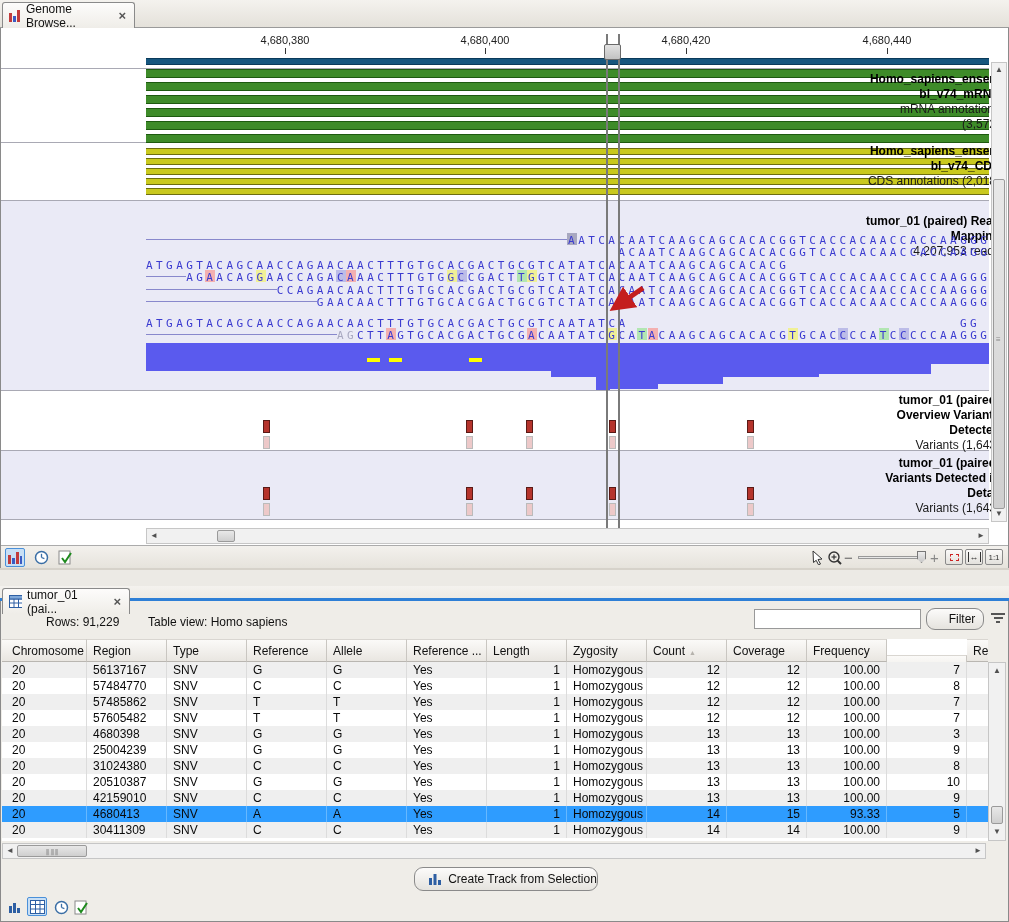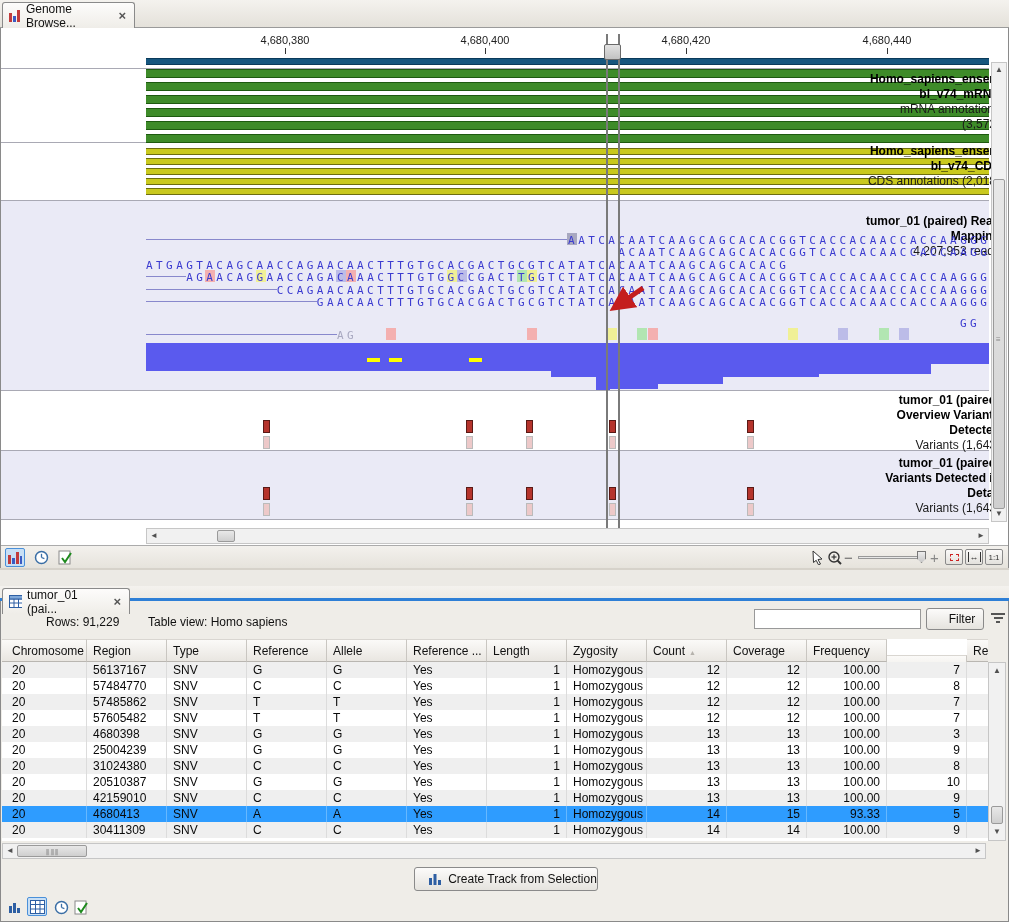--- a/index.html
+++ b/index.html
@@ -46,21 +46,21 @@
           font-size:8px; color:#333; }
 
   
   .bp { position:absolute; left:0; top:598px; width:1009px; height:324px; }
   .blue-line { position:absolute; left:0; top:0; width:1009px; height:3px; background:#2E7FD6; }
   .bp-body { position:absolute; left:0; top:3px; width:1009px; height:321px; background:#EFEDE8;
              border:1px solid #8A8A8A; border-top:none; }
   .infobar { position:absolute; left:0; top:0; width:1007px; height:38px; font-size:12px; color:#111; }
   .filter-input { position:absolute; width:167px; height:20px; border:1px solid #999; background:#FFF;
                   font-size:12px; padding:0 4px; }
-  .btn { border:1px solid #8A8A8A; border-radius:3px; background:linear-gradient(#FCFBFA,#E5E3DE);
+  .btn { border:1px solid #8A8A8A; border-radius:9px; background:linear-gradient(#FCFBFA,#E5E3DE);
          font-size:12px; color:#111; display:flex; align-items:center; justify-content:center; gap:6px;
          font-family:"Liberation Sans", sans-serif;padding-left:14px; }
   .thead-cell { position:absolute; height:23px; background:linear-gradient(#FBFAF8,#E9E6E1);
                 border-right:1px solid #C9C6C1; border-bottom:1px solid #B9B6B1; border-top:1px solid #D9D6D1;
                 font-size:12px; color:#111; line-height:22px; padding:0 6px; white-space:nowrap; overflow:hidden; }
   .tcell { position:absolute; height:16px; font-size:12px; line-height:16px; padding:0 6px;
            white-space:nowrap; overflow:hidden; color:#0A0A0A; border-right:1px solid #DCDCDC; }
   .sort-arr { font-size:7px; color:#B5B2AC; margin-left:4px; }
 </style>
 </head>
@@ -135,32 +135,34 @@
           <div style="left: 200px; top: 70px; width: 10.05px; height: 12px; background: rgb(244, 176, 176); z-index: 1; position: absolute;"></div>
           <div style="left: 300.5px; top: 70px; width: 10.05px; height: 12px; background: rgb(240, 240, 150); z-index: 1; position: absolute;"></div>
           <div style="left: 310.55px; top: 70px; width: 10.05px; height: 12px; background: rgb(188, 188, 232); z-index: 1; position: absolute;"></div>
           <div style="left: 370.85px; top: 70px; width: 10.05px; height: 12px; background: rgb(178, 230, 178); z-index: 1; position: absolute;"></div>
           <div style="left: 380.9px; top: 70px; width: 10.05px; height: 12px; background: rgb(240, 240, 150); z-index: 1; position: absolute;"></div>
           <span class="seq-row" style="left: 40.2px; top: 71px;">AGAACAGGAACCAGACAAACTTTGTGGCCGACTTGGTCTATCACAATCAAGCAGCACACGGTCACCACAACCACCAAGGG</span>
           <div style="left: 0px; top: 89px; width: 130.65px; height: 1px; background: rgb(136, 136, 204); position: absolute;"></div>
           <span class="seq-row" style="left: 130.65px; top: 84px;">CCAGAACAACTTTGTGCACGACTGCGTCATATCACAATCAAGCAGCACACGGTCACCACAACCACCAAGGG</span>
           <div style="left: 0px; top: 101px; width: 170.85px; height: 1px; background: rgb(136, 136, 204); position: absolute;"></div>
           <span class="seq-row" style="left: 170.85px; top: 96px;">GAACAACTTTGTGCACGACTGCGTCTATCACAATCAAGCAGCACACGGTCACCACAACCACCAAGGG</span>
+          <span class="seq-row" style="left: 0px; top: 117px;">ATGAGTACAGCAACCAGAACAACTTTGTGCACGACTGCGTCAATATCA</span>
           <span class="seq-row" style="left: 814.05px; top: 117px;">GG</span>
           <div style="left: 0px; top: 134px; width: 190.95px; height: 1px; background: rgb(136, 136, 204); position: absolute;"></div>
           <span class="seq-row" style="left: 190.95px; top: 129px; color: rgb(168, 168, 192);">AG</span>
           <div style="left: 240.2px; top: 128px; width: 10.05px; height: 12px; background: rgb(244, 176, 176); z-index: 1; position: absolute;"></div>
           <div style="left: 380.9px; top: 128px; width: 10.05px; height: 12px; background: rgb(244, 176, 176); z-index: 1; position: absolute;"></div>
           <div style="left: 461.3px; top: 128px; width: 10.05px; height: 12px; background: rgb(240, 240, 150); z-index: 1; position: absolute;"></div>
           <div style="left: 491.45px; top: 128px; width: 10.05px; height: 12px; background: rgb(178, 230, 178); z-index: 1; position: absolute;"></div>
           <div style="left: 501.5px; top: 128px; width: 10.05px; height: 12px; background: rgb(244, 176, 176); z-index: 1; position: absolute;"></div>
           <div style="left: 642.2px; top: 128px; width: 10.05px; height: 12px; background: rgb(240, 240, 150); z-index: 1; position: absolute;"></div>
           <div style="left: 692.45px; top: 128px; width: 10.05px; height: 12px; background: rgb(188, 188, 232); z-index: 1; position: absolute;"></div>
           <div style="left: 732.65px; top: 128px; width: 10.05px; height: 12px; background: rgb(178, 230, 178); z-index: 1; position: absolute;"></div>
           <div style="left: 752.75px; top: 128px; width: 10.05px; height: 12px; background: rgb(188, 188, 232); z-index: 1; position: absolute;"></div>
+          <span class="seq-row" style="left: 211.05px; top: 129px;">CTTAGTGCACGACTGCGACAATATCGCATACAAGCAGCACACGTGCACCCCATCCCCCAAGGG</span>
           <div style="left: 0px; top: 143px; width: 405px; height: 28px; background: rgb(90, 90, 238); position: absolute;"></div>
           <div style="left: 405px; top: 143px; width: 45px; height: 34px; background: rgb(90, 90, 238); position: absolute;"></div>
           <div style="left: 450px; top: 143px; width: 14px; height: 63px; background: rgb(90, 90, 238); position: absolute;"></div>
           <div style="left: 464px; top: 143px; width: 48px; height: 46px; background: rgb(90, 90, 238); position: absolute;"></div>
           <div style="left: 512px; top: 143px; width: 65px; height: 41px; background: rgb(90, 90, 238); position: absolute;"></div>
           <div style="left: 577px; top: 143px; width: 96px; height: 34px; background: rgb(90, 90, 238); position: absolute;"></div>
           <div style="left: 673px; top: 143px; width: 112px; height: 31px; background: rgb(90, 90, 238); position: absolute;"></div>
           <div style="left: 785px; top: 143px; width: 58px; height: 21px; background: rgb(90, 90, 238); position: absolute;"></div>
           <div style="left: 221px; top: 158px; width: 13px; height: 4px; background: rgb(255, 255, 0); z-index: 2; position: absolute;"></div>
           <div style="left: 243px; top: 158px; width: 13px; height: 4px; background: rgb(255, 255, 0); z-index: 2; position: absolute;"></div>

